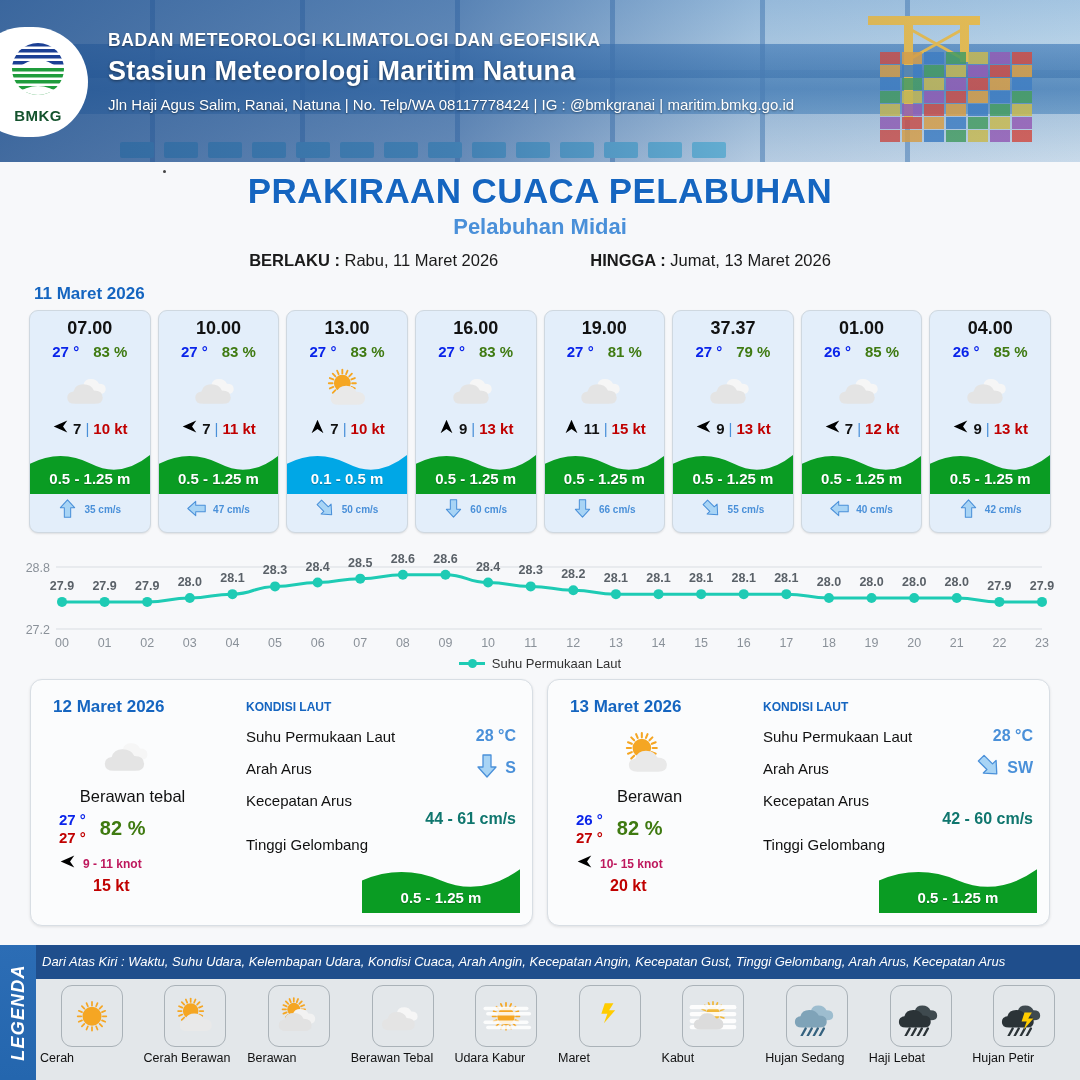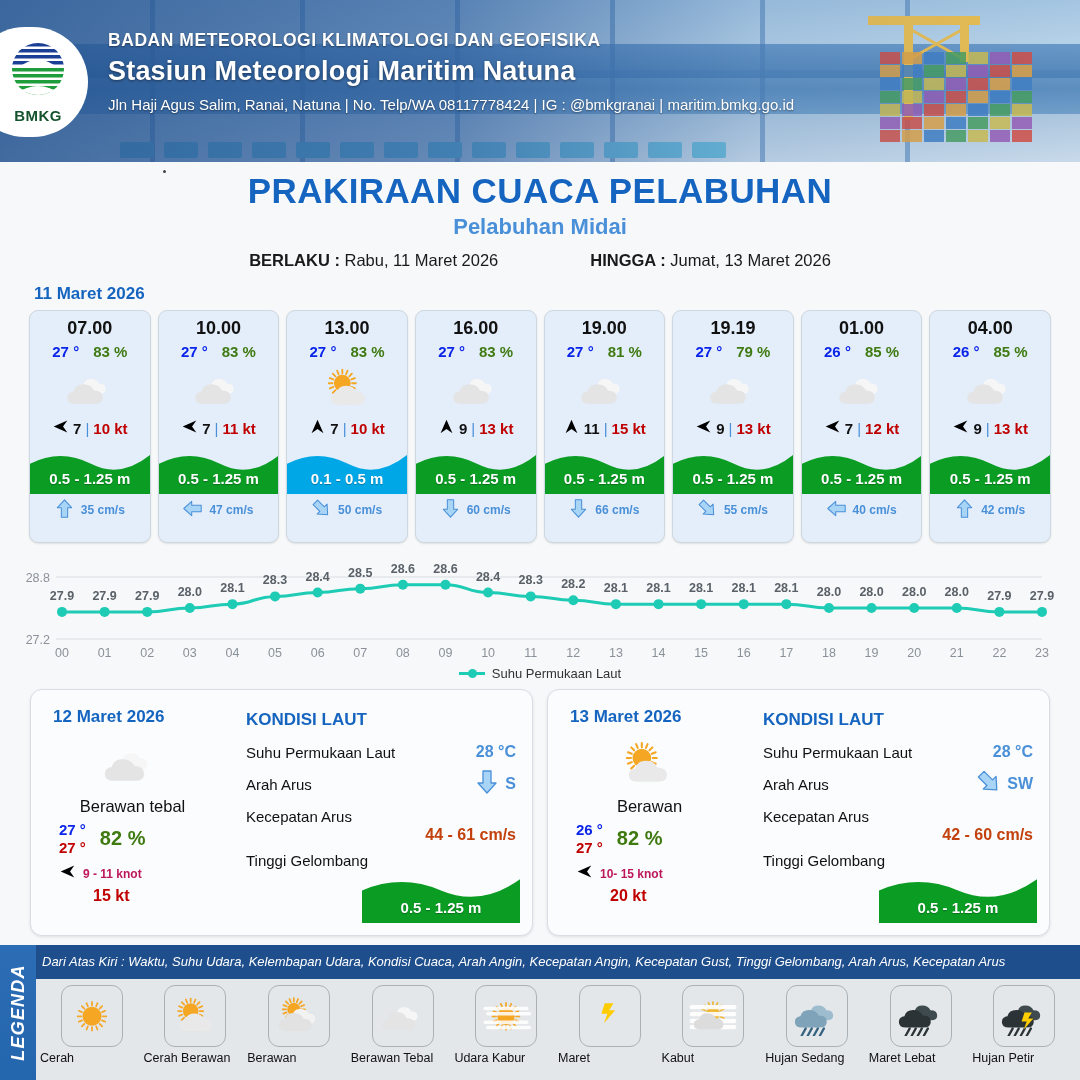--- a/index.html
+++ b/index.html
@@ -140,22 +140,22 @@
     position:relative; height:52px; margin-top:1px;
   }
   .c-wave svg { position:absolute; left:0; bottom:0; display:block; }
   .c-wave span {
     position:absolute; left:0; right:0; bottom:7px;
     text-align:center; font-size:15px; font-weight:bold; color:#fff;
     text-shadow:0 1px 1px rgba(0,0,0,.28);
   }
   .c-cur {
     display:flex; align-items:center; justify-content:center; gap:7px;
-    font-size:12px; font-weight:bold; color:#4a90d9;
-    padding:5px 0 21px;
+    font-size:10px; font-weight:bold; color:#4a90d9;
+    padding:5px 0 12px;
   }
 
   
   .chart-box {
     margin:14px 0 0; padding:6px 0 0;
     position:relative; height:100px;
   }
   .chart-legend {
     display:flex; align-items:center; justify-content:center;
     gap:7px; font-size:13px; color:#333; margin-top:9px;
@@ -182,26 +182,26 @@
   .d-temps { display:flex; align-items:center; gap:14px; margin-top:5px; padding-left:6px;}
   .d-tcol { display:flex; flex-direction:column; gap:1px; }
   .d-tmax { font-size:15px; font-weight:bold; color:#0a24ea; }
   .d-tmin { font-size:15px; font-weight:bold; color:#c00000; }
   .d-hum { font-size:20px; font-weight:bold; color:#3f7a11; }
   .d-wind { display:flex; align-items:center; gap:7px; margin-top:7px; padding-left:6px; }
   .d-wtxt { font-size:12px; font-weight:bold; color:#be185d; }
   .d-gust { font-size:16px; font-weight:bold; color:#c00000; margin-top:3px; padding-left:40px; }
 
   .d-right { flex:1; padding:20px 16px 0 0; position:relative; }
-  .d-title { font-size:17px; font-weight:bold; color:#1565c0; margin-bottom:6px; }
+  .d-title { font-size:12px; font-weight:bold; color:#1565c0; margin-bottom:6px; }
   .d-row { display:flex; align-items:center; justify-content:space-between; height:32px; }
   .d-lab { font-size:15px; color:#111; }
   .d-val { font-size:16px; font-weight:bold; color:#4a90d9; }
   .d-curdir { display:flex; align-items:center; gap:6px; }
-  .d-speed { text-align:right; font-size:16px; font-weight:bold; color:#c2410c; margin-top:-6px;}
+  .d-speed { text-align:right; font-size:16px; font-weight:bold; color:#0f766e; margin-top:-6px;}
   .d-waveblk { position:absolute; right:12px; bottom:12px; width:158px; height:56px; }
   .d-waveblk svg { position:absolute; left:0; bottom:0; }
   .d-waveblk span {
     position:absolute; left:0; right:0; bottom:7px; text-align:center;
     font-size:15px; font-weight:bold; color:#fff;
     text-shadow:0 1px 1px rgba(0,0,0,.28);
   }
 
   
   .legend {
@@ -572,21 +572,21 @@
         <span>0.5 - 1.25 m</span>
       </div>
       <div class="c-cur">
         <span><svg width="19" height="19" viewBox="0 0 24 24">
             <path d="M12 1 L21 11 L16 11 L16 23 L8 23 L8 11 L3 11 Z" fill="#a8d4f5" stroke="#4a90d9" stroke-width="1.3" stroke-linejoin="round" transform="rotate(180 12 12)"></path>
           </svg></span>
         <span>66 cm/s</span>
       </div>
     </div>
     <div class="card">
-      <div class="c-time">19.19</div>
+      <div class="c-time">37.37</div>
       <div class="c-th">
         <span class="c-temp">27 °</span>
         <span class="c-hum">79 %</span>
       </div>
       <div class="c-icon">
         <svg width="56" height="43.68" viewBox="0 0 60 46">
           <g transform="translate(13,1) scale(0.72)">
             <path d="M16 38 Q7 38 7 31 Q7 25 14 24 Q16 16 25 16 Q34 16 37 23 Q47 23 47 31 Q47 38 38 38 Z" fill="#f6f6f6"></path>
           </g>
           <g transform="translate(-1,3) scale(0.95)">
@@ -1102,21 +1102,21 @@
             </g>
             <g transform="translate(-2,1) scale(0.92)">
               <path d="M16 38 Q7 38 7 31 Q7 25 14 24 Q16 16 25 16 Q34 16 37 23 Q47 23 47 31 Q47 38 38 38 Z" fill="#2b3337"></path>
             </g>
             <line x1="17" y1="37" x2="12" y2="46" stroke="#2b3337" stroke-width="2.6" stroke-linecap="round"></line>
             <line x1="24" y1="37" x2="19" y2="46" stroke="#2b3337" stroke-width="2.6" stroke-linecap="round"></line>
             <line x1="31" y1="37" x2="26" y2="46" stroke="#2b3337" stroke-width="2.6" stroke-linecap="round"></line>
             <line x1="38" y1="37" x2="33" y2="46" stroke="#2b3337" stroke-width="2.6" stroke-linecap="round"></line>
           </svg>
         </div>
-        <div class="li-lab">Maret Lebat</div>
+        <div class="li-lab">Haji Lebat</div>
       </div>
       <div class="li">
         <div class="li-box">
           <svg width="52" height="40.56" viewBox="0 0 60 46">
             <g transform="translate(12,-2) scale(0.78)">
               <path d="M16 38 Q7 38 7 31 Q7 25 14 24 Q16 16 25 16 Q34 16 37 23 Q47 23 47 31 Q47 38 38 38 Z" fill="#3f4a4f"></path>
             </g>
             <g transform="translate(-2,1) scale(0.92)">
               <path d="M16 38 Q7 38 7 31 Q7 25 14 24 Q16 16 25 16 Q34 16 37 23 Q47 23 47 31 Q47 38 38 38 Z" fill="#2b3337"></path>
             </g>

